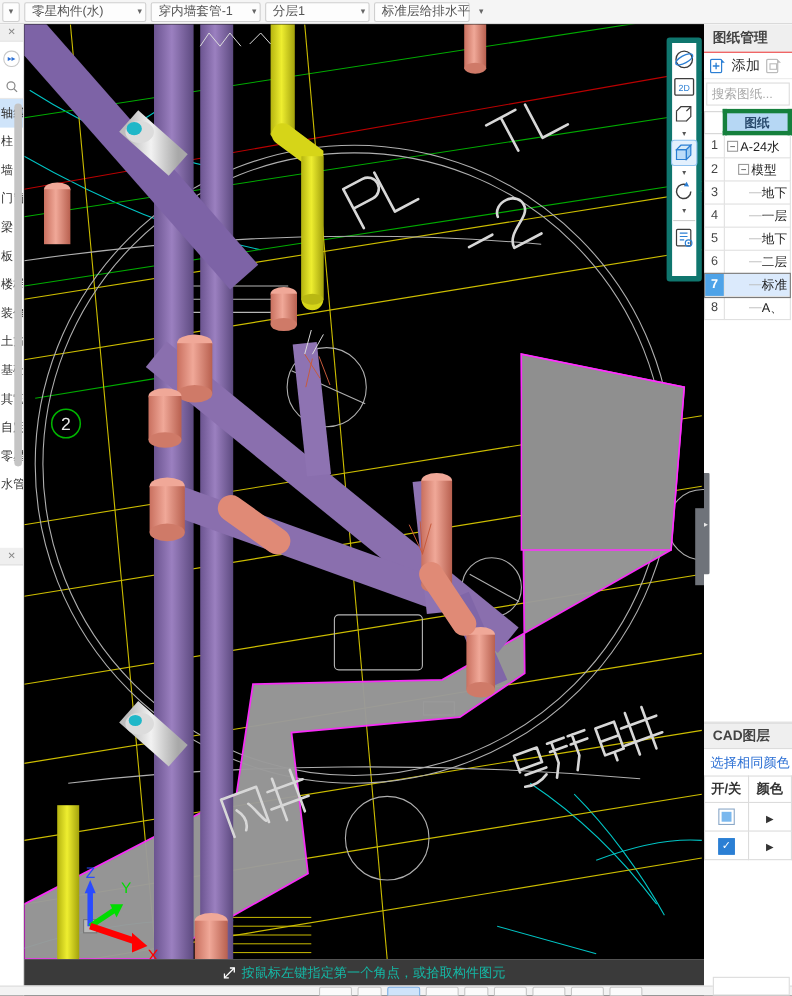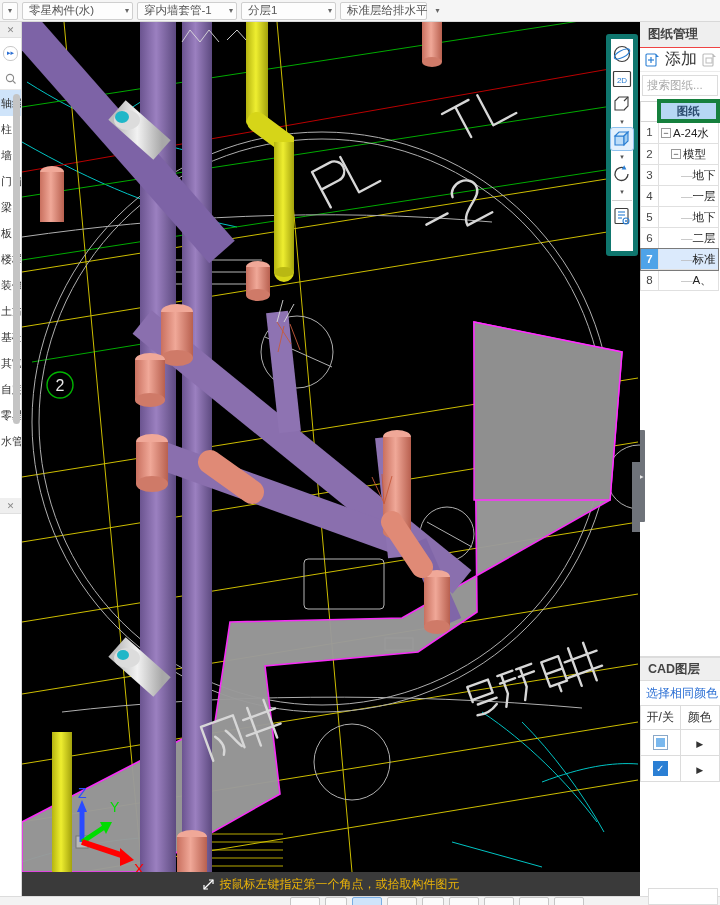--- a/index.html
+++ b/index.html
@@ -62,21 +62,21 @@
   
   #rightpanel{
     position:absolute;left:640px;top:22px;width:80px;height:883px;background:#fff;
   }
   .rp-title{
     height:26px;background:#efefef;border-bottom:1px solid #ef4444;
     display:flex;align-items:center;padding-left:8px;font-size:12.5px;color:#444;font-weight:bold;
   }
   .rp-tools{height:24px;display:flex;align-items:center;gap:5px;padding-left:5px;border-bottom:1px solid #ececec;}
   .mini-ico{width:15px;height:14px;display:inline-block;}
-  .rp-add{font-size:16px;color:#333;}
+  .rp-add{font-size:13px;color:#333;}
   .rp-search{
     height:21px;margin:3px 2px;border:1px solid #dcdcdc;background:#fff;
     display:flex;align-items:center;padding-left:4px;font-size:11.5px;color:#aaa;
   }
   table.sheets{border-collapse:collapse;width:100%;table-layout:fixed;font-size:11.5px;}
   table.sheets th{
     background:#b6d7f4;border:4px solid #15803d;height:20px;font-weight:bold;
     color:#2a4b6e;font-size:11.5px;text-align:center;overflow:hidden;
   }
   table.sheets th.idxh{width:18px;background:#fff;border:1px solid #d4d4d4;}
@@ -97,42 +97,42 @@
     position:absolute;left:-2px;top:408px;width:7px;height:92px;background:#6f737a;border-radius:1px;
     display:flex;align-items:center;justify-content:center;color:#e8e8e8;font-size:8px;
   }
   .cad-title{
     height:24px;background:#efefef;border-top:1px solid #dcdcdc;border-bottom:1px solid #dcdcdc;
     display:flex;align-items:center;padding-left:8px;font-size:12.5px;color:#444;font-weight:bold;
   }
   .cad-sel{height:24px;display:flex;align-items:center;padding-left:6px;font-size:12px;color:#2b6fd4;}
   table.cadl{border-collapse:collapse;width:100%;table-layout:fixed;}
   table.cadl th{
-    border:1px solid #dcdcdc;height:24px;font-size:12px;font-weight:normal;color:#333;background:#fff;
+    border:1px solid #dcdcdc;height:24px;font-size:12px;font-weight:bold;color:#333;background:#fff;
   }
   table.cadl td{border:1px solid #dcdcdc;height:26px;text-align:center;}
   .cbox{width:15px;height:15px;border:1px solid #8aa8c8;background:#fff;display:inline-flex;align-items:center;justify-content:center;}
   .cbox .inner{width:9px;height:9px;background:#7ab8ee;display:block;}
   .cbox.on{background:#2b7fd4;border-color:#2b7fd4;color:#fff;font-size:10px;}
   .tri{color:#333;font-size:9px;}
   
   #viewtools{
     position:absolute;left:606px;top:34px;width:32px;height:222px;
     background:#fff;border:5px solid #0f766e;border-radius:3px;
     display:flex;flex-direction:column;align-items:center;padding-top:3px;
     box-shadow:0 1px 3px rgba(0,0,0,.18);
   }
   .vt{width:24px;height:24px;display:flex;align-items:center;justify-content:center;margin-bottom:1px;}
   .vt.act{background:#e3f0fd;border:1px solid #8fc2ef;border-radius:3px;}
   .vtcaret{height:10px;display:flex;align-items:center;justify-content:center;color:#555;font-size:7px;}
   .vtdiv{width:20px;height:1px;background:#d0d0d0;margin:3px 0;}
   
   #status{
     position:absolute;left:22px;top:872px;width:618px;height:24px;
-    background:#3a3a3a;color:#eab308;display:flex;align-items:center;justify-content:center;
+    background:#3a3a3a;color:#14b8a6;display:flex;align-items:center;justify-content:center;
     font-size:12px;gap:4px;
   }
   
   #bottombar{
     position:absolute;left:0;top:896px;width:720px;height:9px;background:#f3f3f3;
     border-top:1px solid #dcdcdc;display:flex;align-items:flex-start;padding-left:290px;gap:5px;
   }
   .bb{width:30px;height:12px;border:1px solid #c6c6c6;background:#fbfbfb;border-radius:2px;}
   .bb.act{background:#cfe4fa;border-color:#79aee4;}
   .bb.sm{width:22px;}

